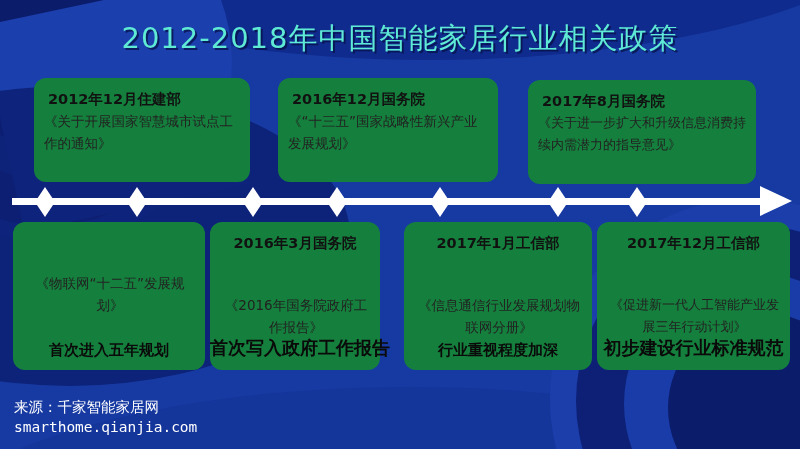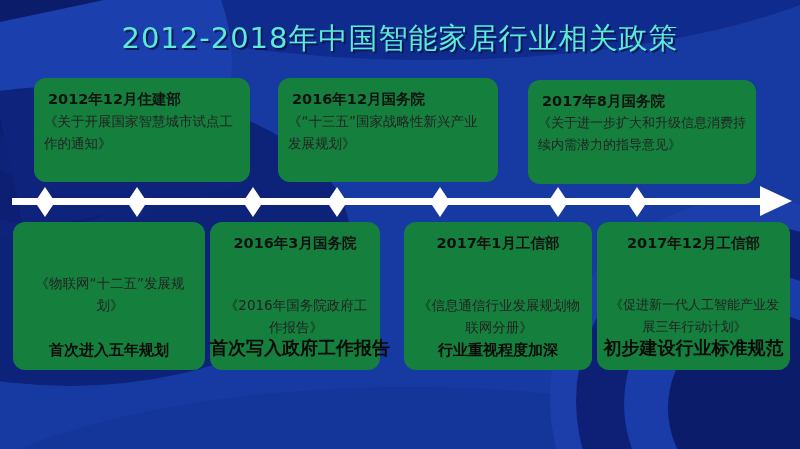--- a/index.html
+++ b/index.html
@@ -255,14 +255,18 @@
     <div class="org">2017年1月工信部</div>
     <div class="doc">《信息通信行业发展规划物联网分册》</div>
     <div class="tagline">行业重视程度加深</div>
   </div>
   <div class="card bot-card" id="card-b4">
     <div class="org">2017年12月工信部</div>
     <div class="doc">《促进新一代人工智能产业发展三年行动计划》</div>
     <div class="tagline">初步建设行业标准规范</div>
   </div>
 
+  <div class="footer">
+    <div class="src">来源：千家智能家居网</div>
+    <div class="url">smarthome.qianjia.com</div>
+  </div>
 
 </div>
 
 </body></html>

